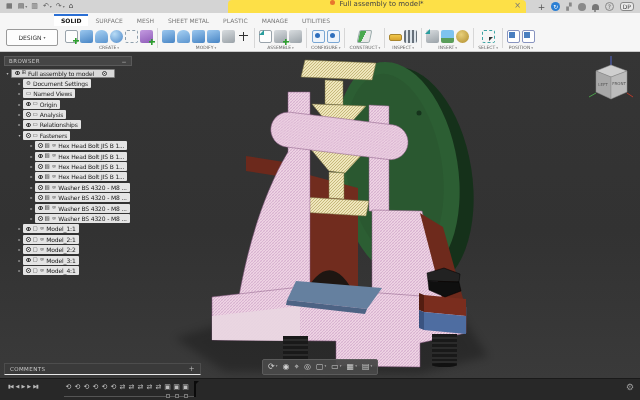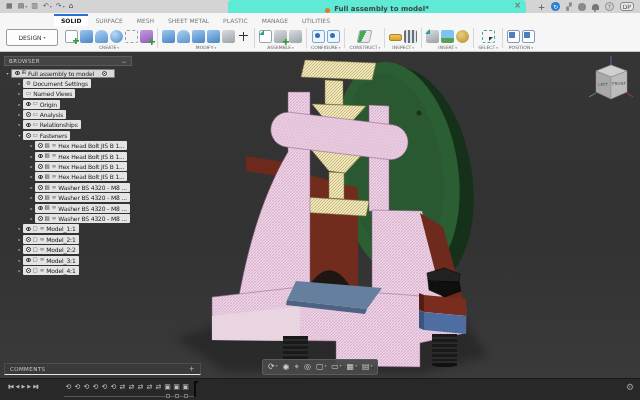--- a/index.html
+++ b/index.html
@@ -5,21 +5,21 @@
   html,body{margin:0;padding:0;background:#222;}
   *{box-sizing:border-box;font-family:"DejaVu Sans","Liberation Sans",sans-serif;}
   .app{position:relative;width:640px;height:400px;overflow:hidden;background:#343434;}
 
   
   .topbar{position:absolute;left:0;top:0;width:640px;height:13px;background:#d4d4d4;display:flex;align-items:center;}
   .tl-icons{display:flex;align-items:center;gap:4px;padding-left:6px;}
   .tlic{display:flex;align-items:center;color:#555;font-size:7px;line-height:1;}
   .tlic .cv{font-size:4px;color:#777;margin-left:1px;}
   .tlic.dark{color:#333;}
-  .doc-tab{position:absolute;left:228px;top:0;width:298px;height:13px;background:#5eead4;border-radius:4px 4px 0 0;display:flex;align-items:flex-end;justify-content:center;gap:4px;font-weight:bold;}
+  .doc-tab{position:absolute;left:228px;top:0;width:298px;height:13px;background:#fde047;border-radius:4px 4px 0 0;display:flex;align-items:flex-start;justify-content:center;gap:4px;}
   .doc-dot{width:5px;height:5px;border-radius:50%;background:#e8762d;}
   .doc-title{font-size:7px;color:#444;white-space:nowrap;}
   .doc-close{position:absolute;right:5px;top:1px;font-size:8px;color:#777;}
   .tr-icons{position:absolute;right:6px;top:0;height:13px;display:flex;align-items:center;gap:6px;}
   .plus{font-size:9px;color:#555;}
   .jobc{width:9px;height:9px;border-radius:50%;background:#2a7fd4;color:#fff;font-size:6px;display:flex;align-items:center;justify-content:center;}
   .statusg{font-size:7px;color:#888;}
   .ring{width:9px;height:9px;border:1px solid #888;border-radius:50%;display:flex;align-items:center;justify-content:center;font-size:6px;color:#666;}
   .dotfill{width:8px;height:8px;border-radius:50%;background:#8a8a8a;}
   .bell{width:7px;height:6px;border-radius:4px 4px 1px 1px;background:#777;position:relative;}

